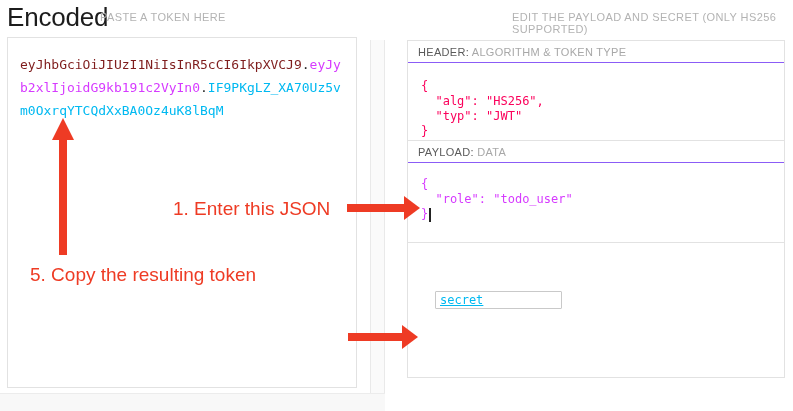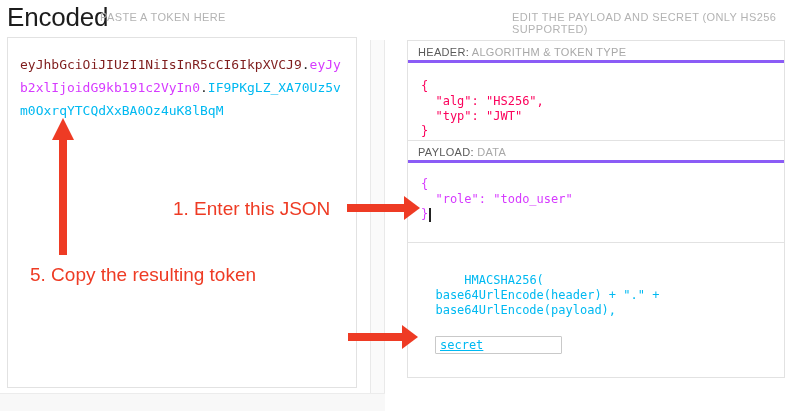--- a/index.html
+++ b/index.html
@@ -34,21 +34,21 @@
     position:absolute; left:0; top:393px; width:385px; height:18px;
     background:#f8f8f8; border-top:1px solid #ececec;
   }
 
   
   .decoded-card {
     position:absolute; left:407px; top:40px; width:378px; height:338px;
     background:#fff; border:1px solid #e2e2e2;
   }
   .section-label {
-    height:22px; border-bottom:3px solid #8b5cf6; padding:5px 0 0 10px;
+    height:22px; border-bottom:1px solid #8b5cf6; padding:5px 0 0 10px;
     font-size:11px; letter-spacing:0.3px; white-space:nowrap;
   }
   .label-primary { color:#5a5a5a; }
   .label-secondary { color:#a8a8a8; }
   .code {
     font-family:"DejaVu Sans Mono", monospace; font-size:12px; line-height:15px;
     white-space:pre; position:relative;
   }
   .code-header { height:78px; padding:16px 0 0 13px; color:#fb015b; border-bottom:1px solid #e2e2e2; }
   .code-payload { height:80px; padding:14px 0 0 13px; color:#d63aff; border-bottom:1px solid #e2e2e2; }
@@ -102,23 +102,20 @@
   "alg": "HS256",
   "typ": "JWT"
 }</div>
 
     <div class="section-label"><span class="label-primary">PAYLOAD:</span> <span class="label-secondary">DATA</span></div>
     <div class="code code-payload"><span class="code-pre">{
   "role": "todo_user"
 }</span><span class="text-cursor"></span></div>
 
     <div class="code code-verify">
-      <span class="code-pre">HMACSHA256(
-  base64UrlEncode(header) + "." +
-  base64UrlEncode(payload),</span>
       <input class="secret-input" type="text" value="secret" style="">
       
     </div>
 
   </div>
 
   <div class="arrow-head-up" style="left:52px; top:118px;"></div>
   <div class="arrow-shaft-v" style="left:59px; top:139px; height:116px;"></div>
   <div class="annotation" style="left:30px; top:264px;">5. Copy the resulting token</div>
 

